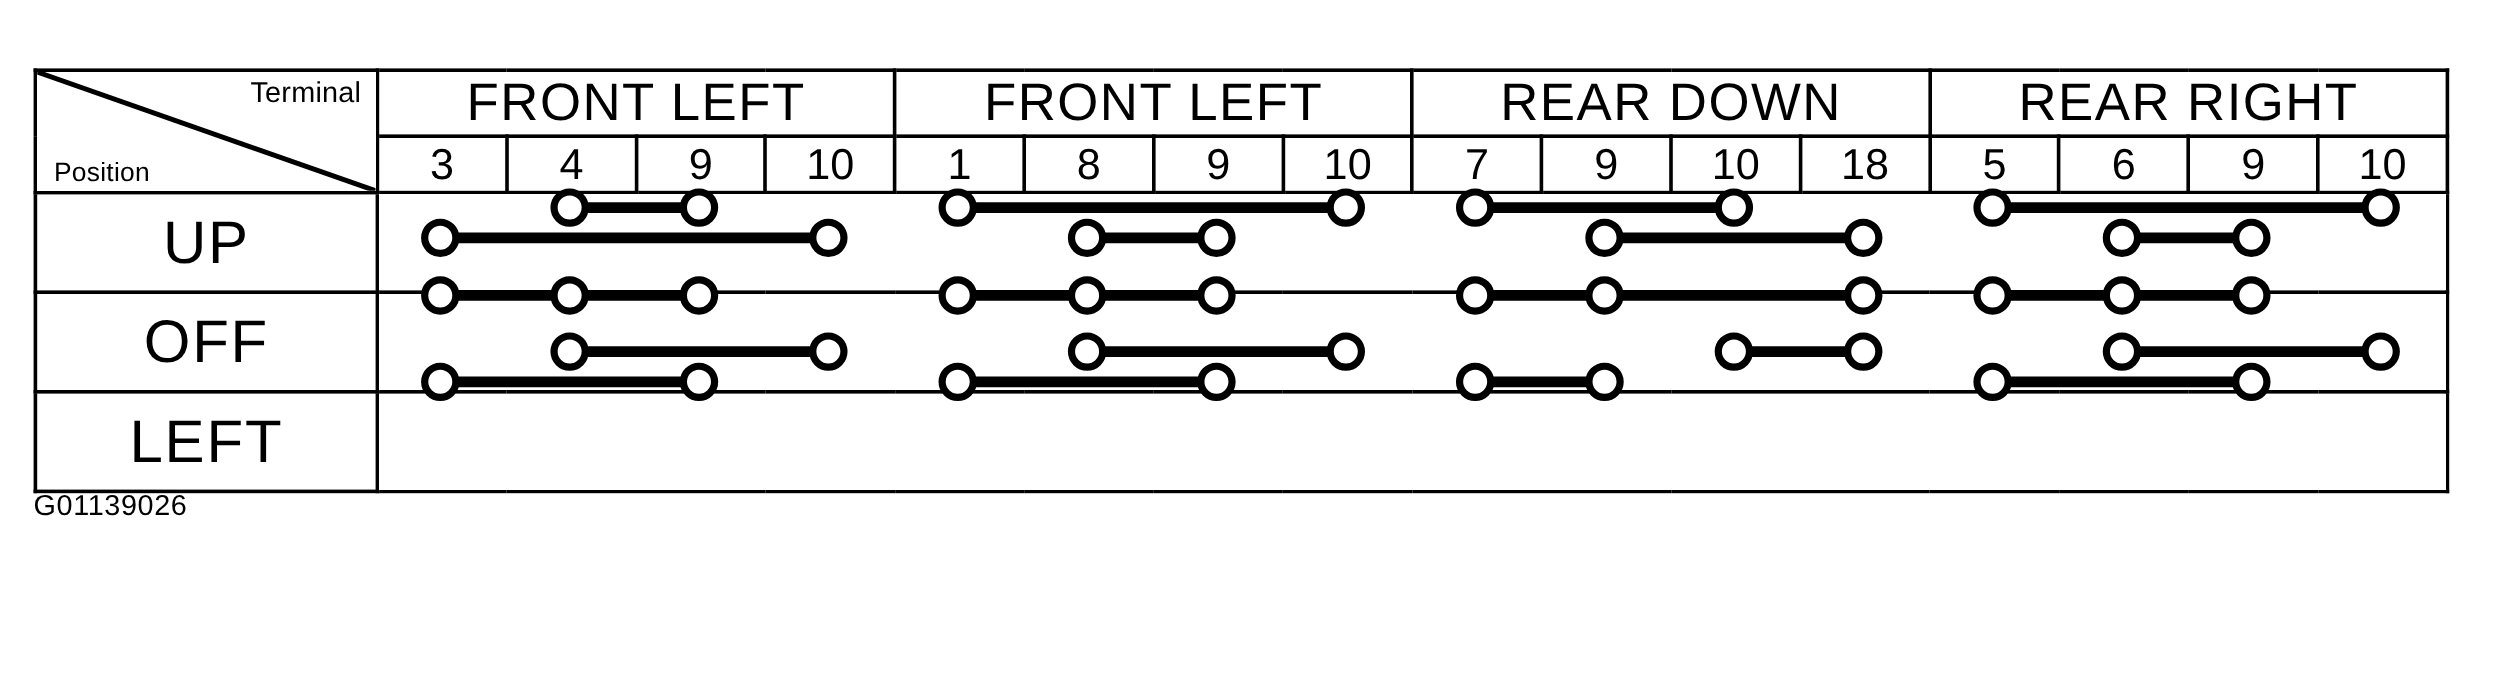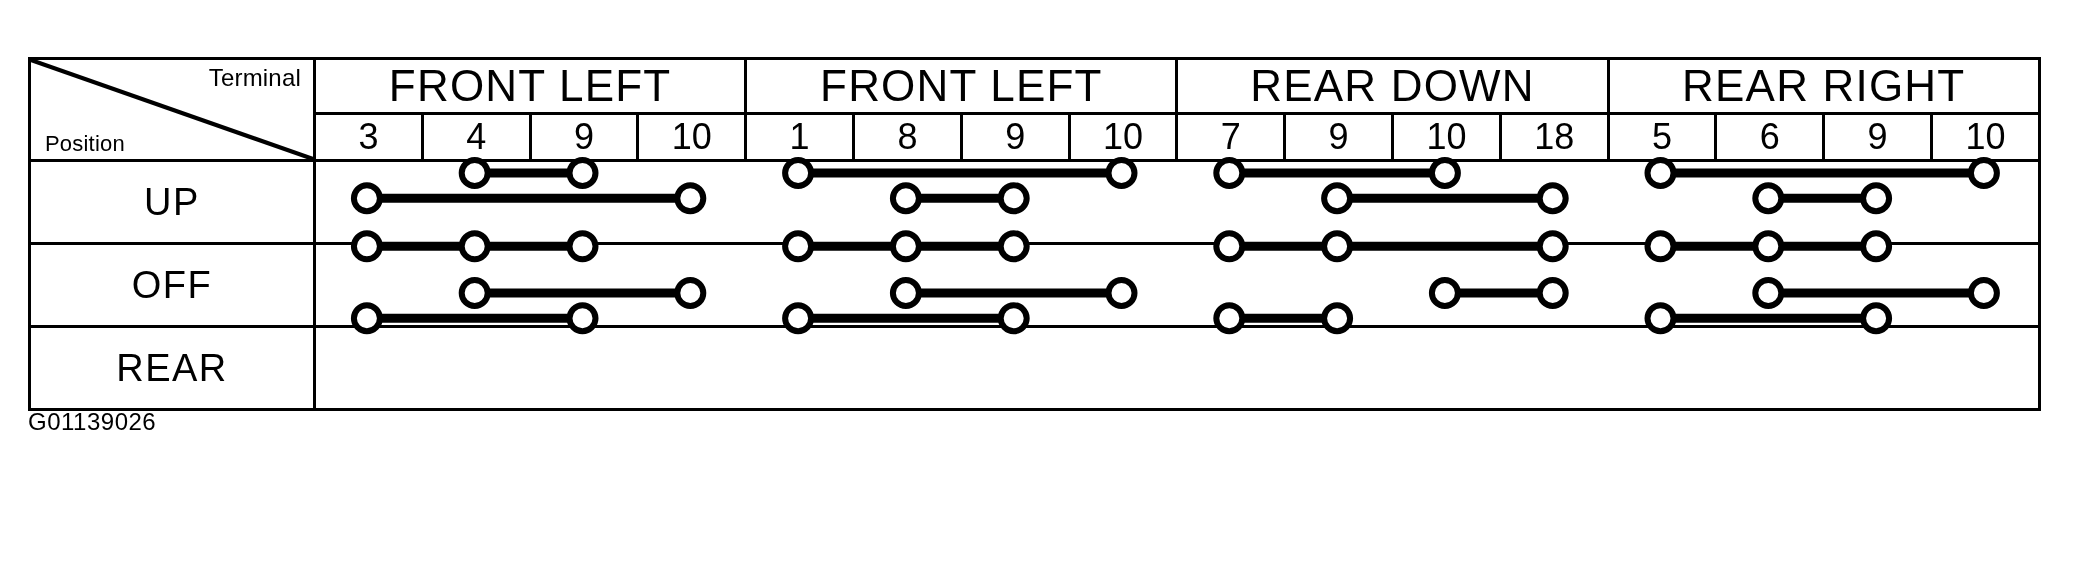--- a/index.html
+++ b/index.html
@@ -41,21 +41,21 @@
   .corner .position-lbl{
     position:absolute;left:14px;bottom:2px;
     font-size:22px;letter-spacing:.2px;
   }
 
   .grp-head{height:52px;font-size:44px;letter-spacing:1.2px;}
   .term-head{height:44px;font-size:36px;}
 
   .pos-cell{
     height:80px;
-    font-size:38px;
+    font-size:50px;
     letter-spacing:1.5px;
   }
   .cellpad{height:80px;position:relative;padding:0;}
 
   
   #wires{
     position:absolute;left:0;top:0;width:2099px;height:566px;
     pointer-events:none;
   }
   #wires circle{fill:#fff;stroke:#000;stroke-width:6;}
@@ -112,21 +112,21 @@
 
       <tr>
         <td class="pos-cell">UP</td>
         <td class="cellpad" colspan="16"></td>
       </tr>
       <tr>
         <td class="pos-cell">OFF</td>
         <td class="cellpad" colspan="16"></td>
       </tr>
       <tr>
-        <td class="pos-cell">REAR</td>
+        <td class="pos-cell">LEFT</td>
         <td class="cellpad" colspan="16"></td>
       </tr>
     </tbody>
   </table>
 
   <svg id="wires" viewBox="0 0 2099 566">
       <line x1="474.7" y1="173" x2="582.5" y2="173"></line>
       <circle cx="474.7" cy="173" r="13"></circle>
       <circle cx="582.5" cy="173" r="13"></circle>
       <line x1="366.9" y1="198.2" x2="690.3" y2="198.2"></line>

